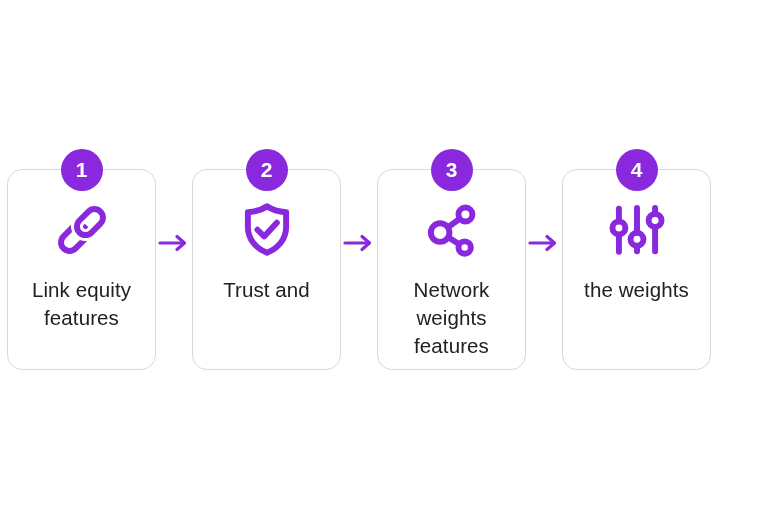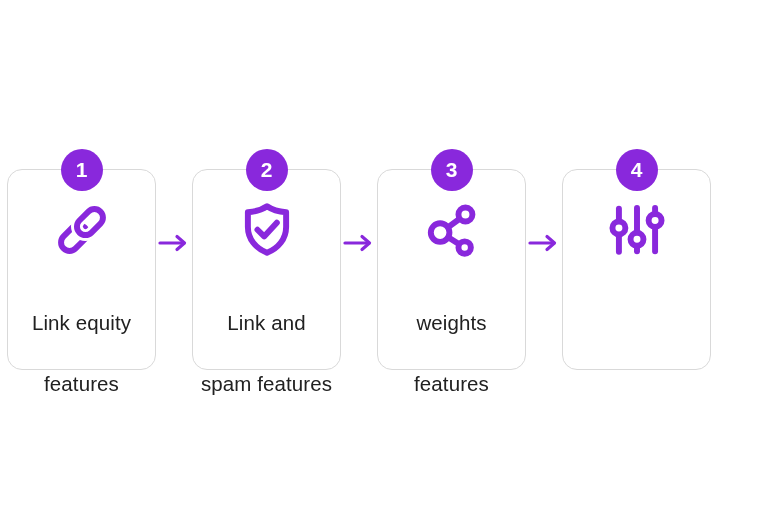--- a/index.html
+++ b/index.html
@@ -60,21 +60,21 @@
     position: absolute;
     top: 106px;
     left: 2px;
     right: 2px;
     text-align: center;
     font-size: 20.5px;
     line-height: 28px;
     color: var(--text, #212121);
     letter-spacing: 0.1px;
   }
-  .label .line { display: block; margin-top: 33px; }
+  .label .line { display: block; }
   .arrow-cell {
     position: relative;
     width: 36px;
     height: 201px;
   }
   .arrow-cell svg {
     position: absolute;
     top: 63px;
     left: 2px;
     width: 32px;
@@ -121,22 +121,21 @@
 
     <div class="card">
       <div class="badge">2</div>
       <div class="icon-wrap">
         <svg viewBox="0 0 24 24" class="stroke-icon" aria-hidden="true">
           <path d="M12 2.8 C13.9 4.1 16.6 4.9 19.4 5.1 L19.4 10.8 C19.4 15.5 16.3 19.1 12 20.8 C7.7 19.1 4.6 15.5 4.6 10.8 L4.6 5.1 C7.4 4.9 10.1 4.1 12 2.8 Z"></path>
           <path d="M8.3 11.9 L10.9 14.5 L15.8 9.2"></path>
         </svg>
       </div>
       <div class="label">
-        <span class="line">Link and</span>
-        <span class="line">spam features</span>
+        <span class="line">Trust and</span>
       </div>
     </div>
 
     <div class="arrow-cell">
       <svg viewBox="0 0 32 22" aria-hidden="true">
         <path d="M2 11 H26" fill="none" stroke="currentColor" stroke-width="3.2" stroke-linecap="round"></path>
         <path d="M19 4.5 L26.5 11 L19 17.5" fill="none" stroke="currentColor" stroke-width="3.2" stroke-linecap="round" stroke-linejoin="round"></path>
       </svg>
     </div>
 
@@ -145,20 +144,21 @@
       <div class="icon-wrap">
         <svg viewBox="0 0 24 24" class="stroke-icon" aria-hidden="true">
           <path d="M7.6 13 L17 6.2"></path>
           <path d="M7.6 13 L16.8 18.8"></path>
           <circle cx="7.4" cy="13" r="3.6" fill="#ffffff"></circle>
           <circle cx="17.2" cy="6" r="2.7" fill="#ffffff"></circle>
           <circle cx="16.9" cy="18.8" r="2.4" fill="#ffffff"></circle>
         </svg>
       </div>
       <div class="label">
+        <span class="line">Network</span>
         <span class="line">weights</span>
         <span class="line">features</span>
       </div>
     </div>
 
     <div class="arrow-cell">
       <svg viewBox="0 0 32 22" aria-hidden="true">
         <path d="M2 11 H26" fill="none" stroke="currentColor" stroke-width="3.2" stroke-linecap="round"></path>
         <path d="M19 4.5 L26.5 11 L19 17.5" fill="none" stroke="currentColor" stroke-width="3.2" stroke-linecap="round" stroke-linejoin="round"></path>
       </svg>
@@ -170,17 +170,18 @@
         <svg viewBox="0 0 24 24" class="stroke-icon" aria-hidden="true">
           <path d="M5 3.8 V20.4"></path>
           <path d="M12 3.5 V20.2"></path>
           <path d="M19 3.5 V20.2"></path>
           <circle cx="5" cy="11.2" r="2.5" fill="#ffffff"></circle>
           <circle cx="12" cy="15.6" r="2.5" fill="#ffffff"></circle>
           <circle cx="19" cy="8.3" r="2.5" fill="#ffffff"></circle>
         </svg>
       </div>
       <div class="label">
+        <span class="line">the weights</span>
       </div>
     </div>
 
   </div>
 </div>
 
 </body></html>

